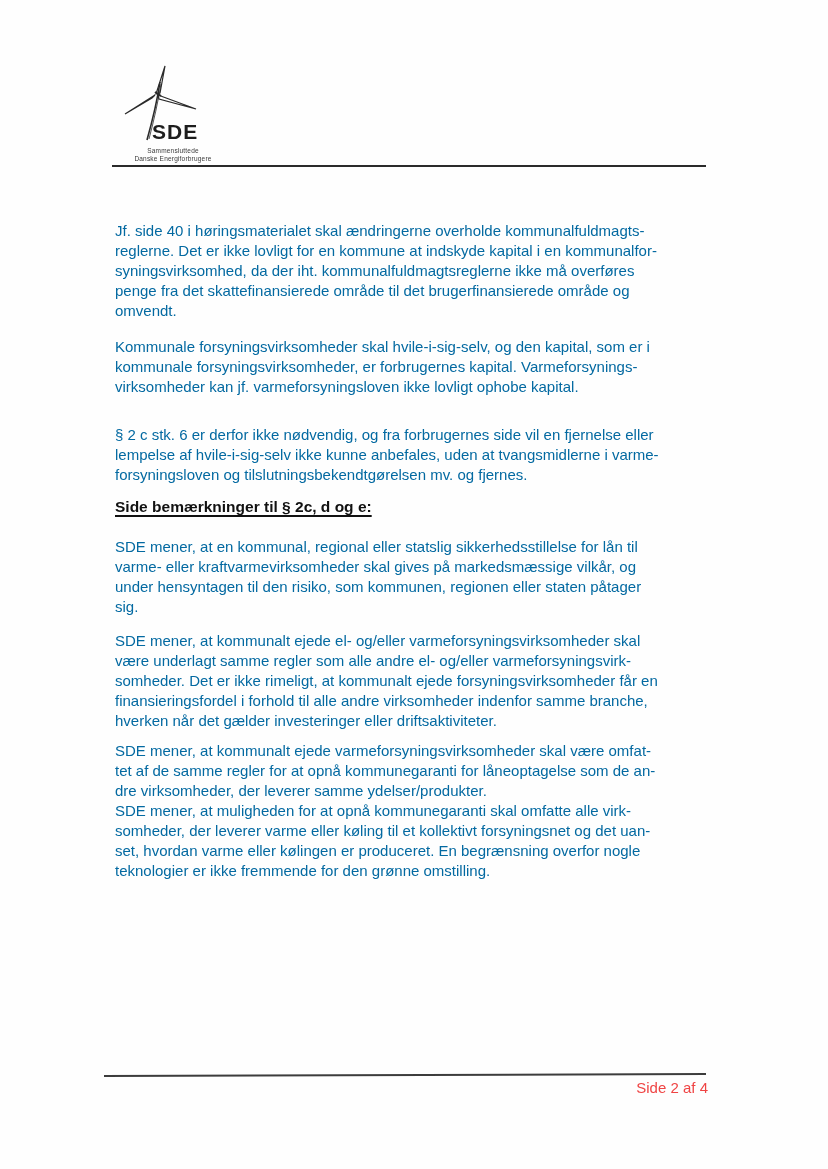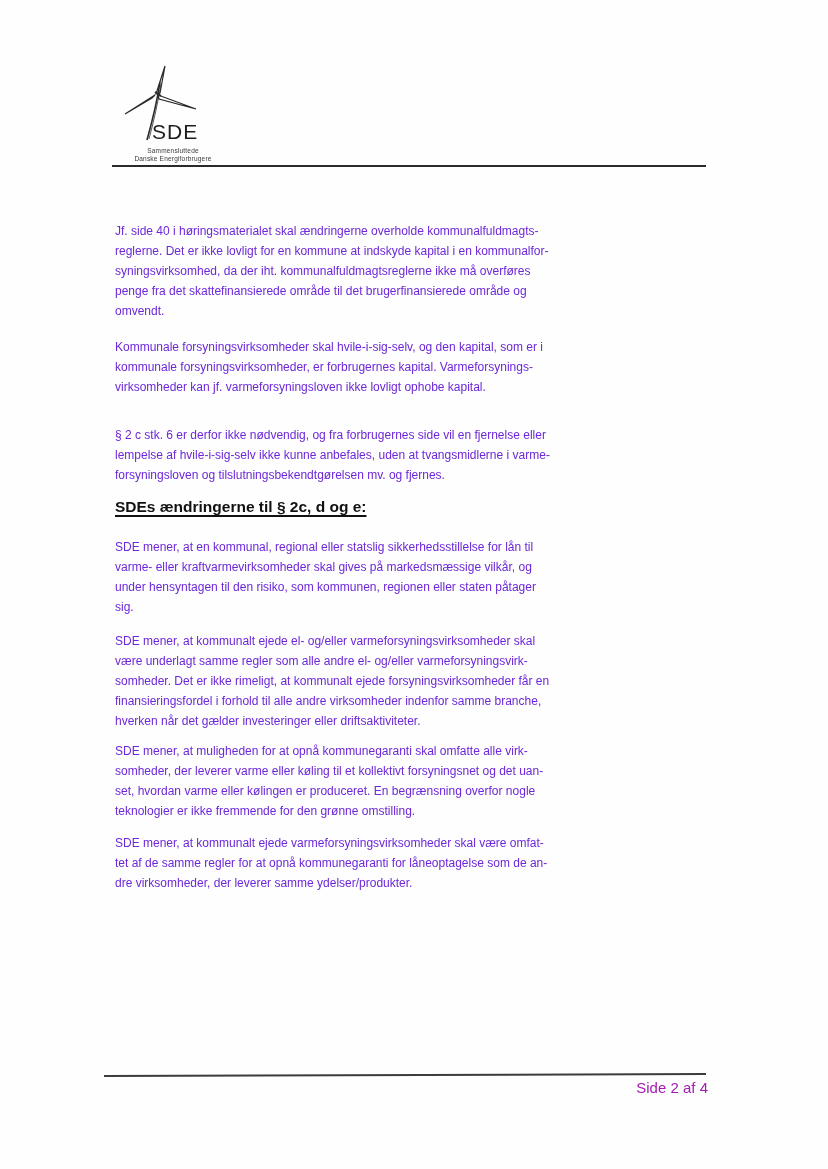--- a/index.html
+++ b/index.html
@@ -21,21 +21,21 @@
     left: 118px;
     top: 62px;
     width: 90px;
     height: 85px;
   }
   .logo-acronym {
     position: absolute;
     left: 152px;
     top: 120px;
     font-size: 21px;
-    font-weight: 400;
+    font-weight: 700;
     letter-spacing: 1px;
     color: #1d1d1d;
   }
   .logo-org {
     position: absolute;
     left: 114px;
     top: 147px;
     width: 118px;
     text-align: center;
     font-size: 6.5px;
@@ -63,24 +63,24 @@
     font-size: 15.5px;
     font-weight: 700;
     line-height: 20px;
     text-decoration: underline;
     text-decoration-thickness: 1.5px;
     text-underline-offset: 3px;
     margin-bottom: 20px;
     color: #111;
   }
   .para {
-    font-size: 12px;
+    font-size: 15px;
     line-height: 20px;
     white-space: pre;
-    color: #6d28d9;
+    color: #0369a1;
   }
   .mb16 { margin-bottom: 16px; }
   .mb28 { margin-bottom: 28px; }
   .mb12 { margin-bottom: 12px; }
   .mb14 { margin-bottom: 14px; }
   .mb10 { margin-bottom: 10px; }
 
   
   .footer-rule {
     position: absolute;
@@ -91,21 +91,21 @@
     background: #3c3c3c;
     transform: rotate(-0.2deg);
   }
   .page-number {
     position: absolute;
     left: 104px;
     top: 1079px;
     width: 604px;
     text-align: right;
     font-size: 15px;
-    color: #a21caf;
+    color: #ef4444;
   }
 </style>
 </head>
 <body>
 
 <div class="page">
 
   <header>
     <svg class="turbine-svg" viewBox="0 0 90 85" fill="none" xmlns="http://www.w3.org/2000/svg">
 
@@ -134,37 +134,37 @@
 syningsvirksomhed, da der iht. kommunalfuldmagtsreglerne ikke må overføres
 penge fra det skattefinansierede område til det brugerfinansierede område og
 omvendt.</p>
     <p class="para mb28">Kommunale forsyningsvirksomheder skal hvile-i-sig-selv, og den kapital, som er i
 kommunale forsyningsvirksomheder, er forbrugernes kapital. Varmeforsynings-
 virksomheder kan jf. varmeforsyningsloven ikke lovligt ophobe kapital.</p>
     <p class="para mb12">§ 2 c stk. 6 er derfor ikke nødvendig, og fra forbrugernes side vil en fjernelse eller
 lempelse af hvile-i-sig-selv ikke kunne anbefales, uden at tvangsmidlerne i varme-
 forsyningsloven og tilslutningsbekendtgørelsen mv. og fjernes.</p>
 
-    <h2 class="sec-heading">SDEs ændringerne til § 2c, d og e:</h2>
+    <h2 class="sec-heading">Side bemærkninger til § 2c, d og e:</h2>
     <p class="para mb14">SDE mener, at en kommunal, regional eller statslig sikkerhedsstillelse for lån til
 varme- eller kraftvarmevirksomheder skal gives på markedsmæssige vilkår, og
 under hensyntagen til den risiko, som kommunen, regionen eller staten påtager
 sig.</p>
     <p class="para mb10">SDE mener, at kommunalt ejede el- og/eller varmeforsyningsvirksomheder skal
 være underlagt samme regler som alle andre el- og/eller varmeforsyningsvirk-
 somheder. Det er ikke rimeligt, at kommunalt ejede forsyningsvirksomheder får en
 finansieringsfordel i forhold til alle andre virksomheder indenfor samme branche,
 hverken når det gælder investeringer eller driftsaktiviteter.</p>
+    <p class="para">SDE mener, at kommunalt ejede varmeforsyningsvirksomheder skal være omfat-
+tet af de samme regler for at opnå kommunegaranti for låneoptagelse som de an-
+dre virksomheder, der leverer samme ydelser/produkter.</p>
     <p class="para mb12">SDE mener, at muligheden for at opnå kommunegaranti skal omfatte alle virk-
 somheder, der leverer varme eller køling til et kollektivt forsyningsnet og det uan-
 set, hvordan varme eller kølingen er produceret. En begrænsning overfor nogle
 teknologier er ikke fremmende for den grønne omstilling.</p>
-    <p class="para">SDE mener, at kommunalt ejede varmeforsyningsvirksomheder skal være omfat-
-tet af de samme regler for at opnå kommunegaranti for låneoptagelse som de an-
-dre virksomheder, der leverer samme ydelser/produkter.</p>
   </main>
 
   <footer>
     <div class="footer-rule"></div>
     <div class="page-number">Side 2 af 4</div>
   </footer>
 
 </div>
 
 </body></html>

